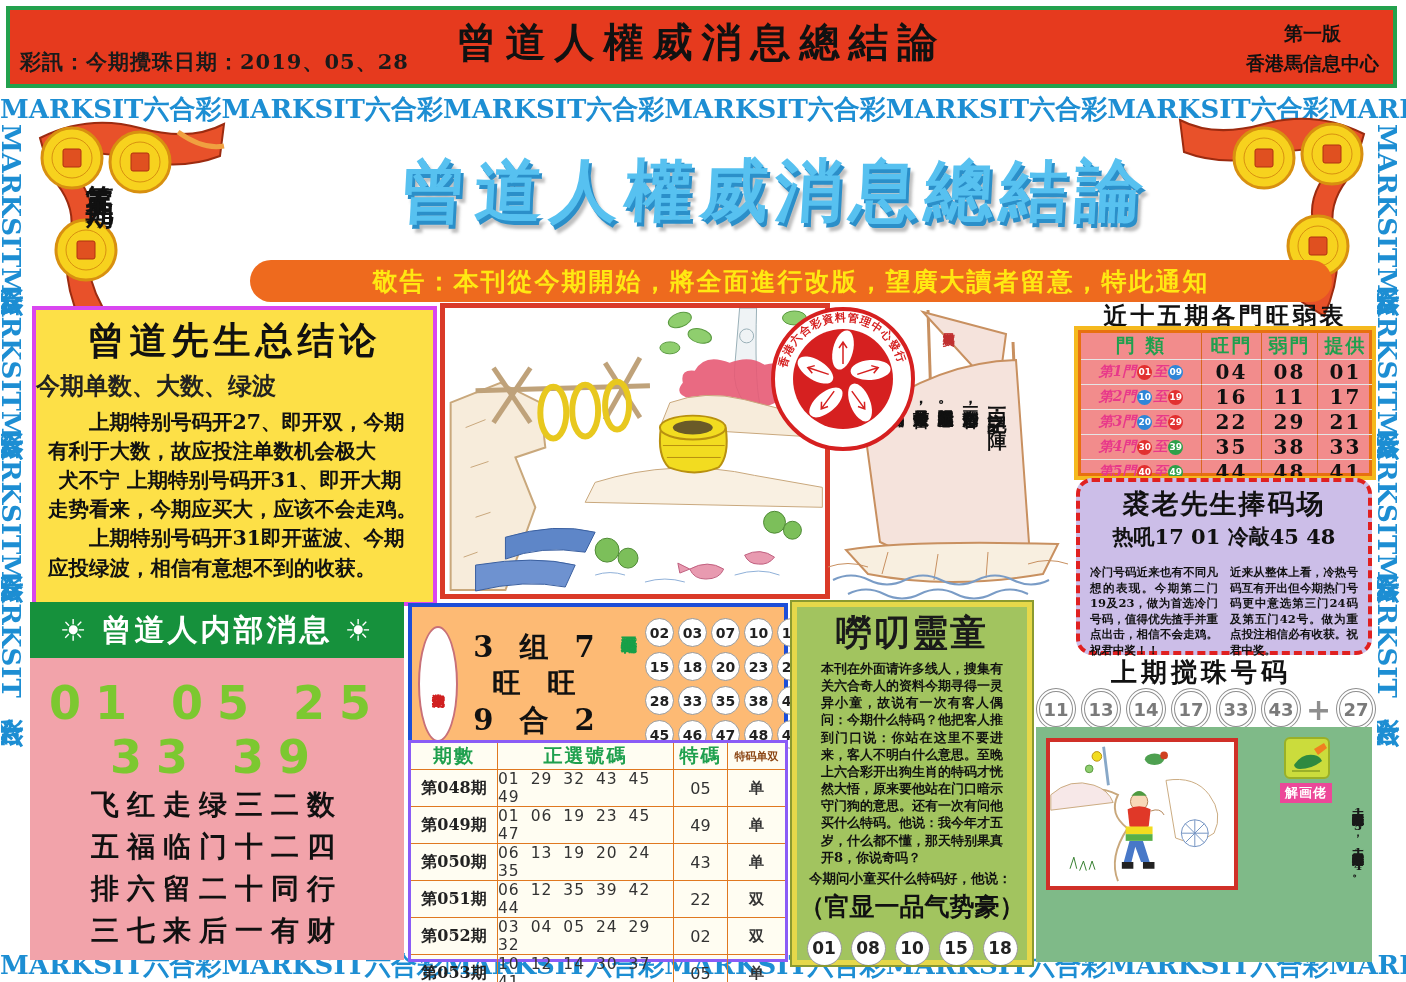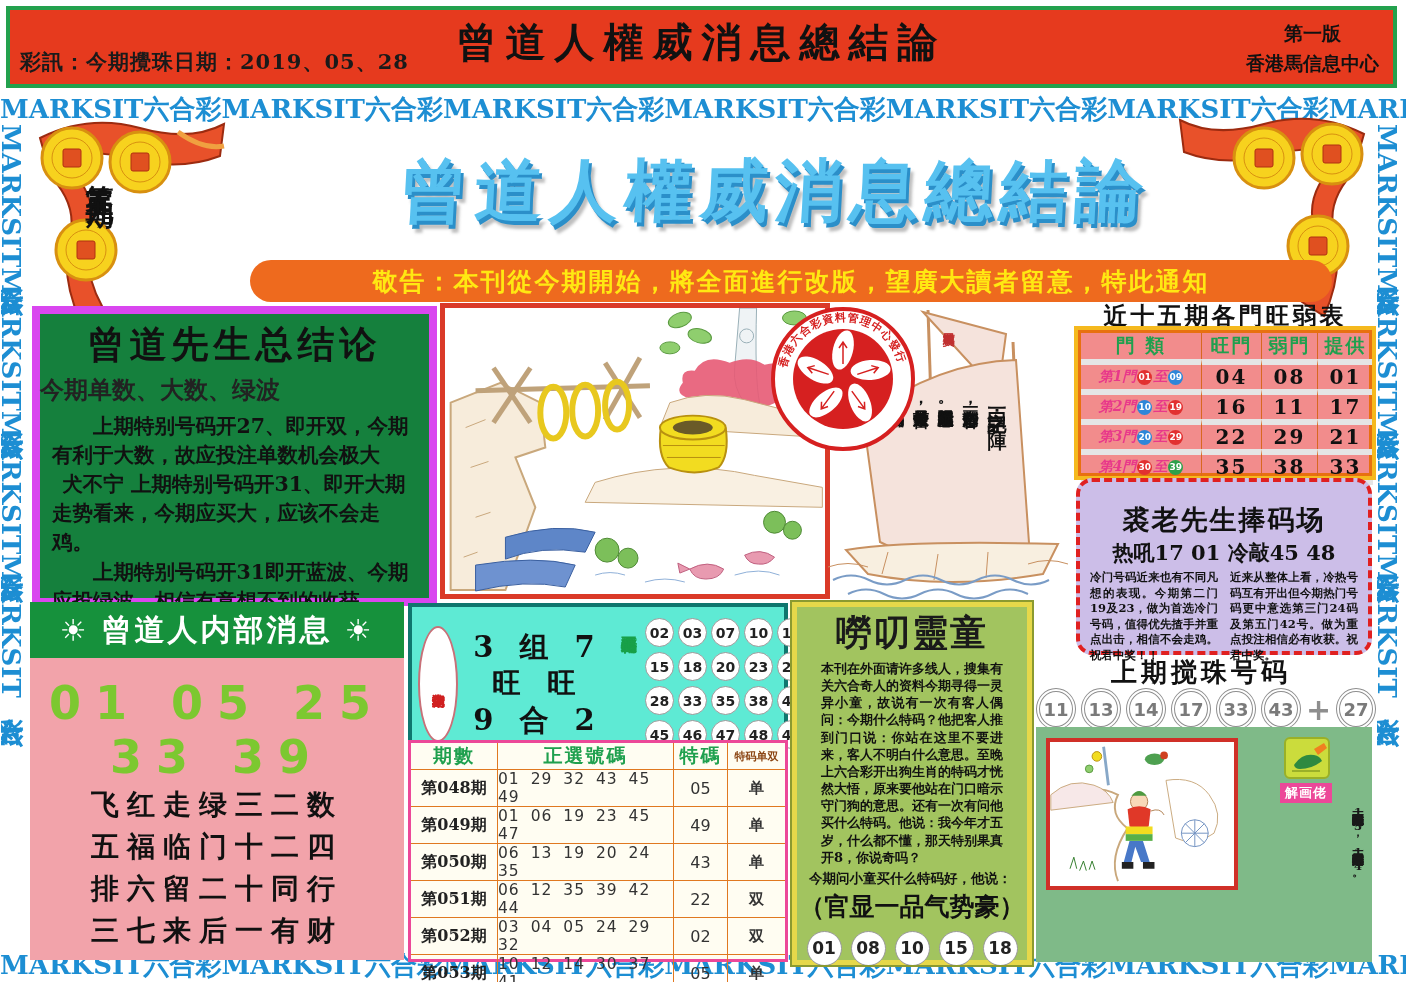--- a/index.html
+++ b/index.html
@@ -24,21 +24,21 @@
 
   
   .issue{left:80px;top:162px;height:170px;font-size:28px;font-weight:bold;color:#111;letter-spacing:4px}
   .main-title{left:210px;top:146px;width:1130px;text-align:center;font-size:68px;font-weight:bold;color:#57C1F0;
       letter-spacing:7px;white-space:nowrap;transform:skewX(-3deg);
       text-shadow:3px 4px 0 #2B8FC9,6px 8px 3px rgba(70,70,70,.35)}
   .notice{left:250px;top:260px;width:1082px;height:42px;background:#EE6A1E;border-radius:22px;
       color:#FFE812;font-size:25px;font-weight:bold;display:flex;align-items:center;justify-content:center;letter-spacing:2px;white-space:nowrap}
 
   
-  .summary{left:32px;top:306px;width:405px;height:300px;background:#15803d;border:8px solid #d946ef;box-sizing:border-box}
+  .summary{left:32px;top:306px;width:405px;height:300px;background:#fde047;border:4px solid #d946ef;box-sizing:border-box}
   .summary .t{margin-top:6px;text-align:center;font-size:37px;font-weight:bold;letter-spacing:5px;color:#111}
   .summary .st{text-align:left;font-size:24px;font-weight:bold;color:#222;margin:4px 0 6px}
   .summary p{margin:0;padding:0 12px;font-size:20.5px;font-weight:bold;color:#111;line-height:1.42;text-indent:2em}
   .summary p.np{text-indent:0.5em}
 
   
   .pic-box{left:440px;top:303px;width:390px;height:296px;border:5px solid #DA3A28;background:#fff;box-sizing:border-box}
 
   
   .boat{left:828px;top:302px;width:250px;height:300px}
@@ -46,65 +46,65 @@
   .sail-text div{font-size:16px}
   .sail-text div.first{font-size:19px}
   .flag-text{left:940px;top:324px;height:40px;font-size:12px;font-weight:bold;color:#C03030;line-height:1.4}
   .stamp{left:770px;top:306px;width:146px;height:146px}
 
   
   .s-title{left:1078px;top:300px;width:294px;text-align:center;font-size:24px;font-weight:bold;color:#111;letter-spacing:3px}
   .s-table{left:1078px;top:330px;width:294px;height:146px;background:#F28C8C;border:3px solid #E87010;outline:4px solid #F5B91E;
       box-sizing:border-box;display:flex;flex-direction:column}
   .s-row{flex:1;display:grid;grid-template-columns:120px 60px 56px 56px}
-  .s-row>span{display:flex;align-items:center;justify-content:center;border-top:6px solid #e5e5e5;border-left:1px solid #D86820}
+  .s-row>span{display:flex;align-items:center;justify-content:center;border-top:1px solid #e5e5e5;border-left:1px solid #D86820}
   .s-row>span:first-child{border-left:none}
   .s-row.h>span{border-top:none}
   .s-h{color:#1FA04E;font-weight:bold;font-size:19px;letter-spacing:2px}
   .s-label{color:#E8388A;font-size:14px;font-weight:bold;gap:1px}
   .s-val{font-size:20px;font-weight:bold;color:#111;letter-spacing:2px}
   .mb{width:15px;height:15px;border-radius:50%;color:#fff;font-size:9px;display:inline-flex;align-items:center;justify-content:center;font-weight:bold;font-family:"DejaVu Sans",sans-serif}
   .mb-red{background:#E23030}.mb-blue{background:#2E86D8}.mb-green{background:#2EA04A}
 
   
   .qiu{left:1076px;top:478px;width:296px;height:177px;background:#CCBEE8;border:4px dashed #E02020;border-radius:16px;box-sizing:border-box}
-  .qiu .t{text-align:center;font-size:27px;font-weight:bold;color:#111;margin-top:20px;letter-spacing:2px}
-  .qiu .st{text-align:center;font-size:21px;font-weight:bold;color:#111;margin:1px 0 3px}
+  .qiu .t{text-align:center;font-size:27px;font-weight:bold;color:#111;margin-top:4px;letter-spacing:2px}
+  .qiu .st{text-align:center;font-size:21px;font-weight:bold;color:#111;margin:1px 0 14px}
   .q-cols{display:flex;gap:12px;padding:0 10px}
   .q-cols p{margin:0;width:50%;font-size:11.5px;font-weight:bold;color:#111;line-height:1.35;text-align:justify}
 
   
   .ld-title{left:1056px;top:655px;width:290px;text-align:center;font-size:26px;font-weight:bold;color:#111;letter-spacing:4px}
   .ld-balls{left:1036px;top:688px;width:340px;display:flex;align-items:center;gap:5px}
   .ld-ball{width:34px;height:34px;border-radius:50%;border:4px double #8E8E8E;color:#7A7A7A;font-size:18px;font-weight:bold;
       display:flex;align-items:center;justify-content:center;background:#fff;font-family:"DejaVu Sans",sans-serif}
   .ld-plus{font-size:30px;color:#8E8E8E;font-weight:bold}
 
   
   .internal{left:30px;top:602px;width:374px;height:358px;box-sizing:border-box}
   .internal .head{height:56px;background:#16913C;display:flex;align-items:center;justify-content:center;gap:12px;
       color:#fff;font-size:30px;font-weight:bold;letter-spacing:3px}
   .internal .sun{font-size:30px;color:#fff;font-family:"DejaVu Sans",sans-serif}
   .internal .body{height:302px;background:#F2A3AA}
   .internal .nums{padding-top:18px;text-align:center;font-size:46px;font-weight:bold;color:#7CC830;letter-spacing:14px;font-family:"DejaVu Sans",sans-serif}
   .internal .line{text-align:center;font-size:28px;font-weight:bold;color:#111;letter-spacing:8px;line-height:1.5;white-space:nowrap}
 
   
-  .lucky{left:408px;top:603px;width:380px;height:161px;background:#5eead4;border:4px solid #0f766e;box-sizing:border-box;
+  .lucky{left:408px;top:603px;width:380px;height:161px;background:#fdba74;border:4px solid #1d4ed8;box-sizing:border-box;
       display:flex;align-items:center;padding:0 6px;gap:6px}
   .l-oval{width:36px;height:112px;background:#fff;border:2px solid #C87078;border-radius:50%;flex:none;
       display:flex;align-items:center;justify-content:center;color:#D02020;font-size:13px;font-weight:bold}
   .l-center{width:148px;flex:none;text-align:center;font-size:29px;font-weight:bold;color:#111;line-height:1.25;letter-spacing:8px;white-space:nowrap}
   .l-right{height:120px;color:#18A048;font-size:16px;font-weight:bold;flex:none}
   .l-grid{flex:1;display:grid;grid-template-columns:repeat(5,1fr);gap:5px 4px;justify-items:center}
   .ball{width:27px;height:27px;border-radius:50%;background:#fff;border:1px solid #999;color:#222;font-size:14px;font-weight:bold;
       display:flex;align-items:center;justify-content:center;font-family:"DejaVu Sans",sans-serif}
 
   
-  .results{left:408px;top:740px;width:380px;height:222px;background:#FFFDF2;border:3px solid #ec4899;box-sizing:border-box;
+  .results{left:408px;top:740px;width:380px;height:222px;background:#FFFDF2;border:3px solid #8b5cf6;box-sizing:border-box;
       display:flex;flex-direction:column}
   .r-row{flex:1;display:grid;grid-template-columns:86px 176px 54px 58px;align-items:center}
   .r-row>span{height:100%;display:flex;align-items:center;justify-content:center;border-top:1px solid #E07820;border-left:1px solid #E07820;box-sizing:border-box}
   .r-row>span:first-child{border-left:none}
   .r-row.h>span{border-top:none}
   .r-h{color:#1FA04E;font-weight:bold;font-size:19px;letter-spacing:2px}
   .r-h4{color:#8B4513;font-weight:bold;font-size:11px}
   .r-issue{font-size:16px;font-weight:bold;color:#222}
   .r-nums{font-size:15.5px;color:#333;letter-spacing:1px;word-spacing:5px;font-family:"DejaVu Sans",sans-serif}
   .r-sp{font-size:16px;color:#333;font-family:"DejaVu Sans",sans-serif}

